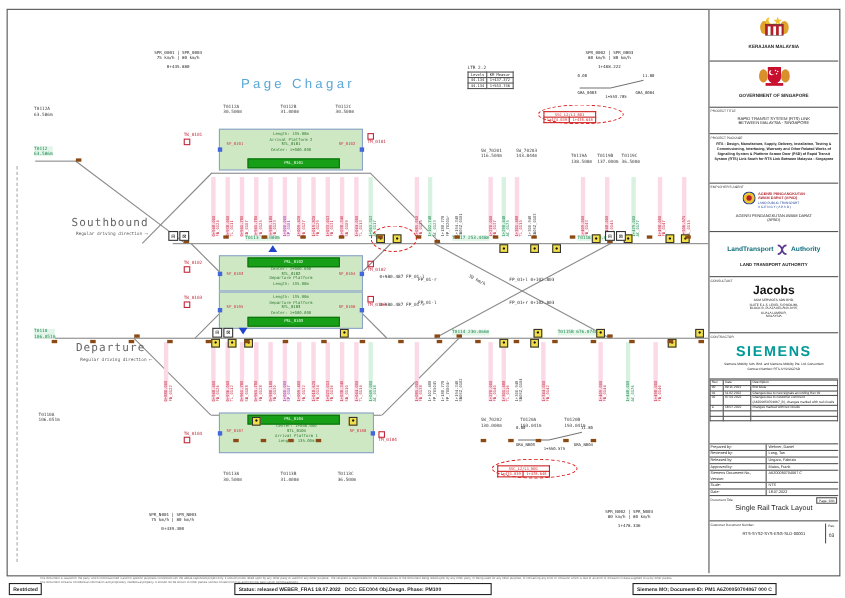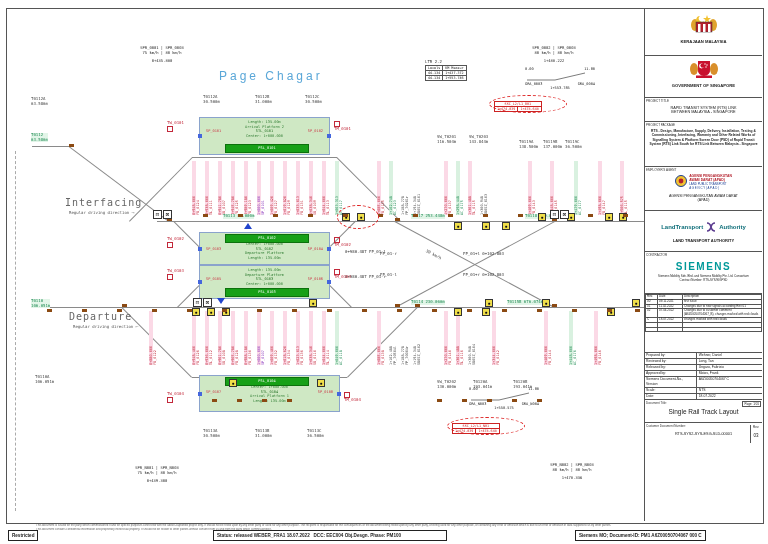--- a/index.html
+++ b/index.html
@@ -89,21 +89,21 @@
     <div class="tline" style="left:192px;top:237px;width:131px"></div>
     <div class="tline" style="left:192px;top:276px;width:131px"></div>
     <div class="tline" style="left:167px;top:212px;width:36px;transform:rotate(45deg)"></div>
     <div class="tline" style="left:323px;top:237px;width:36px;transform:rotate(-45deg)"></div>
     <div class="tline" style="left:170px;top:298px;width:31px;transform:rotate(-45deg)"></div>
     <div class="tline" style="left:323px;top:276px;width:31px;transform:rotate(45deg)"></div>
     <div class="tline" style="left:185px;top:368px;width:155px"></div>
     <div class="tline" style="left:115px;top:298px;width:99px;transform:rotate(45deg)"></div>
     <div class="tline" style="left:340px;top:368px;width:99px;transform:rotate(-45deg)"></div>
 
-    <div class="dirlbl" style="left:58px;top:188px">Interfacing</div>
+    <div class="dirlbl" style="left:58px;top:188px">Southbound</div>
     <div class="dirsub" style="left:62px;top:201px"><span>Regular driving direction</span> <span>⟶</span></div>
     <div class="dirlbl" style="left:62px;top:302px">Departure</div>
     <div class="dirsub" style="left:66px;top:315px"><span>Regular driving direction</span> <span>⟵</span></div>
 
     <div class="plat" style="left:192px;top:108px;width:131px;height:38px">
       <div class="prow" style="margin-top:2px">Length: 135.00m</div>
       <div class="prow">Arrival Platform 2</div>
       <div class="prow sprow">
           <span class="spl">SP_0101</span>
           <span class="stl">STL_0101</span>
@@ -697,23 +697,34 @@
     <div class="sec" style="height:41px">
       <div class="logo-line" style="margin-top:10px">
         <span class="b" style="font-size:6px;color:#0e6e79">LandTransport</span>
         <svg width="12" height="12" viewBox="0 0 12 12">
             <path d="M2 10 C8 10 4 2 10 2 M2 2 C8 2 4 10 10 10" stroke="#5b3c8f" stroke-width="1.6" fill="none"></path>
           </svg>
         <span class="b" style="font-size:6px;color:#0e6e79">Authority</span>
       </div>
       <div class="b" style="font-size:4px;margin-top:5px">LAND TRANSPORT AUTHORITY</div>
     </div>
+    <div class="sec" style="height:51px">
+      <div class="seclbl">CONSULTANT</div>
+      <div class="b" style="font-size:11px;color:#111;margin-top:6px">Jacobs</div>
+      <div id="jacobs-address" style="font-size:2.9px;line-height:3.6px;margin-top:2px">
+          <div>CKM SERVICES SDN BHD,</div>
+          <div>SUITE E-1-5, LEVEL 5 (PODIUM),</div>
+          <div>BLOCK B, PLAZA KELANA JAYA,</div>
+          <div>KUALA LUMPUR,</div>
+          <div>MALAYSIA</div>
+        </div>
+    </div>
     <div class="sec" style="height:42px">
       <div class="seclbl">CONTRACTOR</div>
-      <div class="b" style="font-size:10px;letter-spacing:1.5px;color:#009999;margin-top:9px">SIEMENS</div>
+      <div class="b" style="font-size:13px;letter-spacing:1.5px;color:#009999;margin-top:9px">SIEMENS</div>
       <div style="font-size:2.9px;line-height:3.6px;margin-top:3px;padding:0 2px">Siemens Mobility Sdn. Bhd. and Siemens Mobility Pte. Ltd. Consortium</div>
       <div style="font-size:2.9px;line-height:3.6px">Contract Number: RTS-SYS/SIGPSD</div>
     </div>
     <div class="sec" style="height:59px">
       <table class="rev-table">
         <thead>
             <tr>
           <th style="width:9px">Rev.</th>
           <th style="width:22px">Date</th>
           <th>Description</th>

